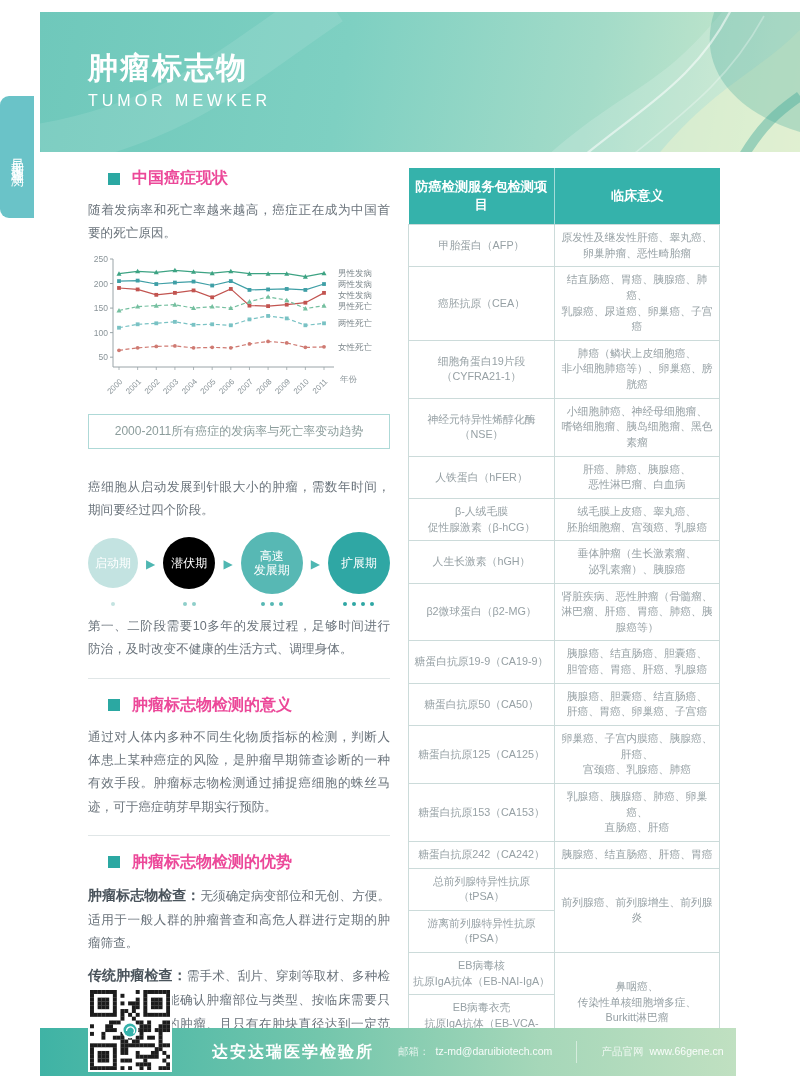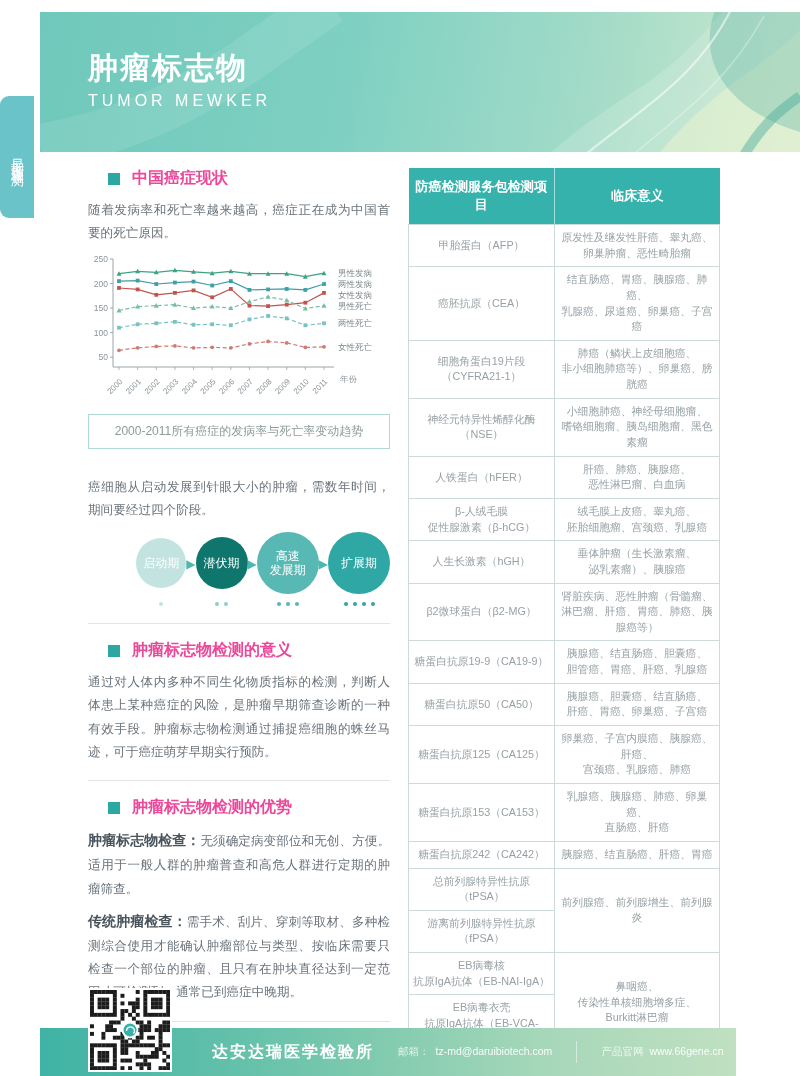--- a/index.html
+++ b/index.html
@@ -25,21 +25,21 @@
   .sec-h { display:flex; align-items:center; gap:12px; color:#ec4899; font-size:16px; font-weight:bold; margin:0 0 10px;padding-left:20px; }
   .sec-h .sq { width:12px; height:12px; background:#2ba8a2; flex:0 0 auto; }
 
   .p { font-size:12.6px; color:#6a737b; line-height:1.85; margin:0 0 8px; text-align:justify; }
   .p b { color:#49535b; font-size:14px; }
 
   .chart-wrap { margin:4px 0 0; }
   .caption-box { border:1px solid #aed9d7; color:#8b9c9b; font-size:12px; text-align:center;
                  padding:8px 4px; margin:6px 0 27px; }
 
-  .stage-flow { display:flex; align-items:flex-start; justify-content:flex-end; margin:10px 0 8px; }
+  .stage-flow { display:flex; align-items:flex-start; justify-content:space-between; margin:10px 0 8px; }
   .stage { display:flex; flex-direction:column; align-items:center; }
   .stage-cw { height:62px; display:flex; align-items:center; }
   .stage-circle { border-radius:50%; color:#fff; display:flex; align-items:center; justify-content:center;
                   text-align:center; font-size:12px; line-height:1.2; }
   .stage-dots { display:flex; gap:5px; margin-top:8px; height:5px; }
   .stage-dots i { width:4px; height:4px; border-radius:50%; display:block; }
   .stage-arrow { color:#4fb7b2; font-size:12px; margin-top:25px; }
 
   .divider { border:none; border-top:1px solid #e0e6e7; margin:16px 0; }
 
@@ -225,21 +225,21 @@
           <div class="stage-cw">
             <div class="stage-circle" style="width: 50px; height: 50px; background: rgb(195, 227, 225);">启动期</div>
           </div>
           <div class="stage-dots">
             <i style="background: rgb(195, 227, 225);"></i>
           </div>
         </div>
         <span class="stage-arrow">▶</span>
         <div class="stage">
           <div class="stage-cw">
-            <div class="stage-circle" style="width: 52px; height: 52px; background: #0f766e;">潜伏期</div>
+            <div class="stage-circle" style="width: 52px; height: 52px; background: #000000;">潜伏期</div>
           </div>
           <div class="stage-dots">
             <i style="background: rgb(143, 207, 202);"></i>
             <i style="background: rgb(143, 207, 202);"></i>
           </div>
         </div>
         <span class="stage-arrow">▶</span>
         <div class="stage">
           <div class="stage-cw">
             <div class="stage-circle" style="width: 62px; height: 62px; background: rgb(87, 184, 180);">高速<br>发展期</div>
@@ -256,20 +256,21 @@
             <div class="stage-circle" style="width: 62px; height: 62px; background: rgb(47, 167, 164);">扩展期</div>
           </div>
           <div class="stage-dots">
             <i style="background: rgb(47, 167, 164);"></i>
             <i style="background: rgb(47, 167, 164);"></i>
             <i style="background: rgb(47, 167, 164);"></i>
             <i style="background: rgb(47, 167, 164);"></i>
           </div>
         </div>
       </div>
+    <p class="p">第一、二阶段需要10多年的发展过程，足够时间进行防治，及时改变不健康的生活方式、调理身体。</p>
 
     <hr class="divider">
 
     <div class="sec-h">
       <span class="sq"></span>
       <span>肿瘤标志物检测的意义</span>
     </div>
     <p class="p">通过对人体内多种不同生化物质指标的检测，判断人体患上某种癌症的风险，是肿瘤早期筛查诊断的一种有效手段。肿瘤标志物检测通过捕捉癌细胞的蛛丝马迹，可于癌症萌芽早期实行预防。</p>
 
     <hr class="divider">

